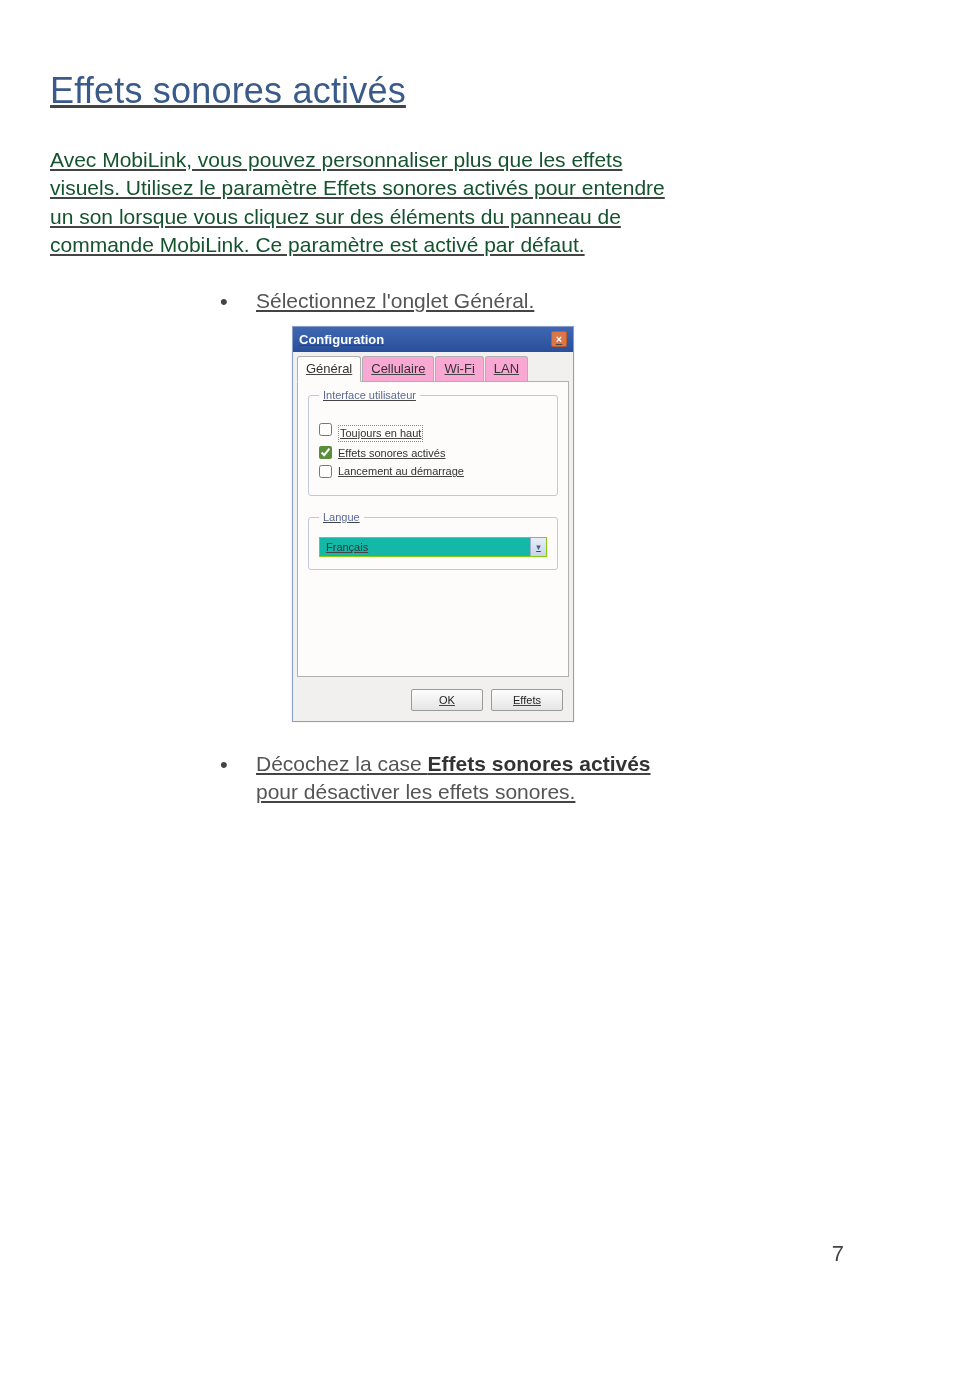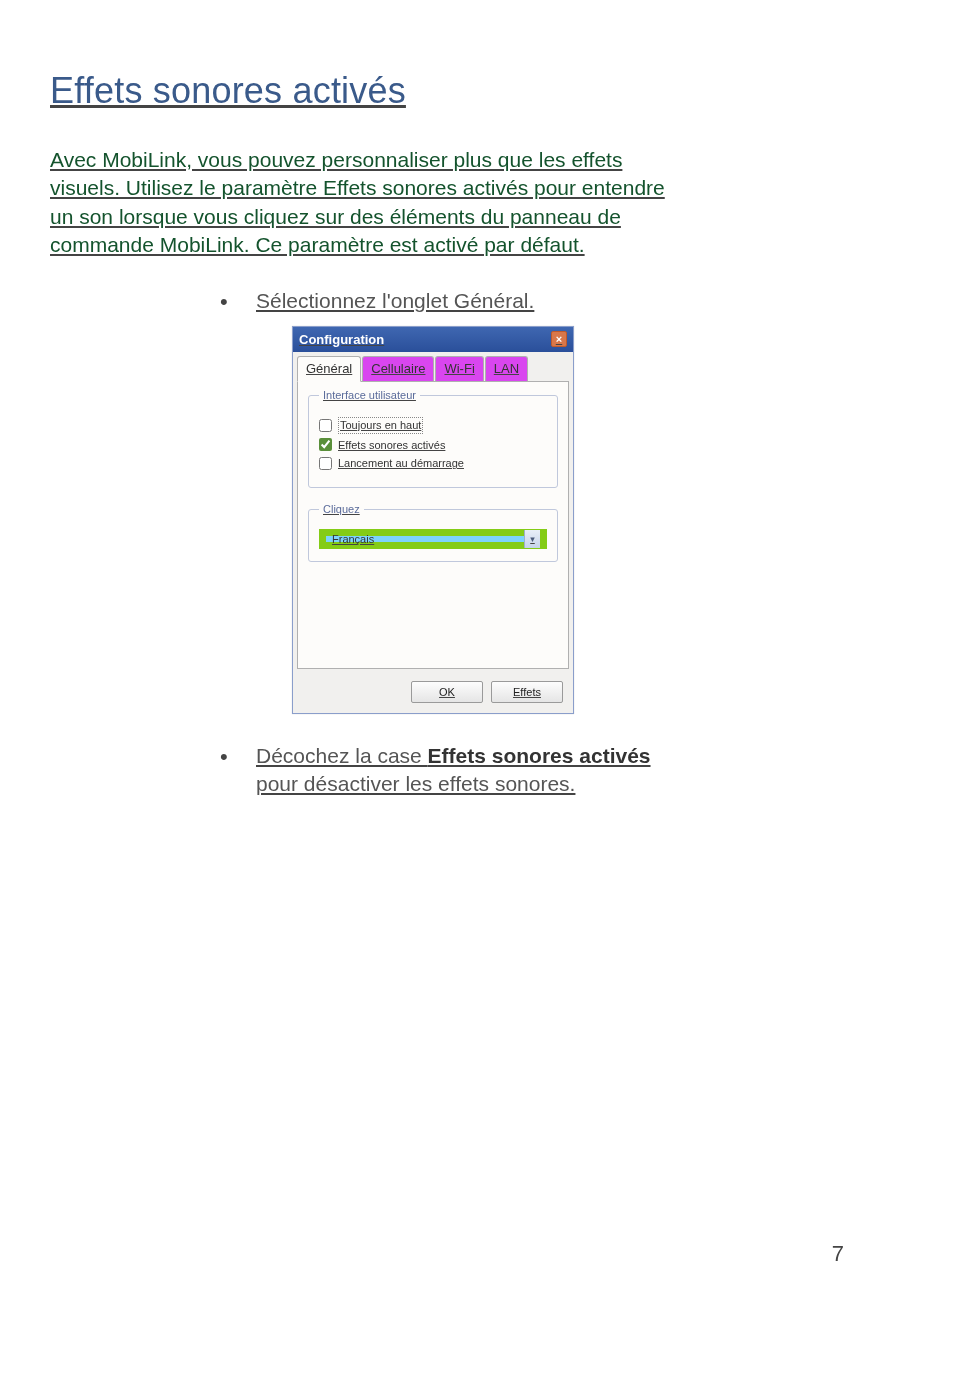--- a/index.html
+++ b/index.html
@@ -89,21 +89,21 @@
   .tabs {
     display: flex;
     margin: 4px 4px 0 4px;
     font-size: 13px;
     color: #333;
   }
   .tab {
     padding: 3px 8px;
     border: 1px solid #b0b0b0;
     border-bottom: none;
-    background: #d946ef;
+    background: #f9a8d4;
     border-top-left-radius: 3px;
     border-top-right-radius: 3px;
     margin-right: 1px;
     position: relative;
   }
   .tab.selected {
     background: #fdfcfa;
     z-index: 2;
     border-bottom: 1px solid #fdfcfa;
     margin-bottom: -1px;
@@ -133,26 +133,27 @@
     margin: 4px 0;
     color: #333;
   }
   .chk input {
     margin-right: 6px;
     accent-color: #5a8f3a;
   }
   .chk .dotted {
     border: 1px dotted #888;
     padding: 0 1px;
+    margin-top: 8px;
   }
   .lang-select {
     width: 100%;
     height: 20px;
-    border: 7px solid #84cc16;
-    background: #7dd3fc;
+    border: 1px solid #84cc16;
+    background: #14b8a6;
     display: flex;
     justify-content: space-between;
     align-items: center;
     padding: 0 0 0 6px;
     color: #333;
     margin-top: 2px;
   }
   .lang-select .dd {
     width: 16px;
     height: 18px;
@@ -226,21 +227,21 @@
                 <input type="checkbox" checked="" style="">
                 <span>Effets sonores activés</span>
               </label>
               <label class="chk">
                 <input type="checkbox" style="">
                 <span>Lancement au démarrage</span>
               </label>
             </fieldset>
 
             <fieldset class="grp">
-              <legend>Cliquez</legend>
+              <legend>Langue</legend>
               <div class="lang-select">
                 <span>Français</span>
                 <span class="dd">▾</span>
               </div>
             </fieldset>
 
             <div class="spacer-panel"></div>
           </div>
 
           <div class="dlg-buttons">

